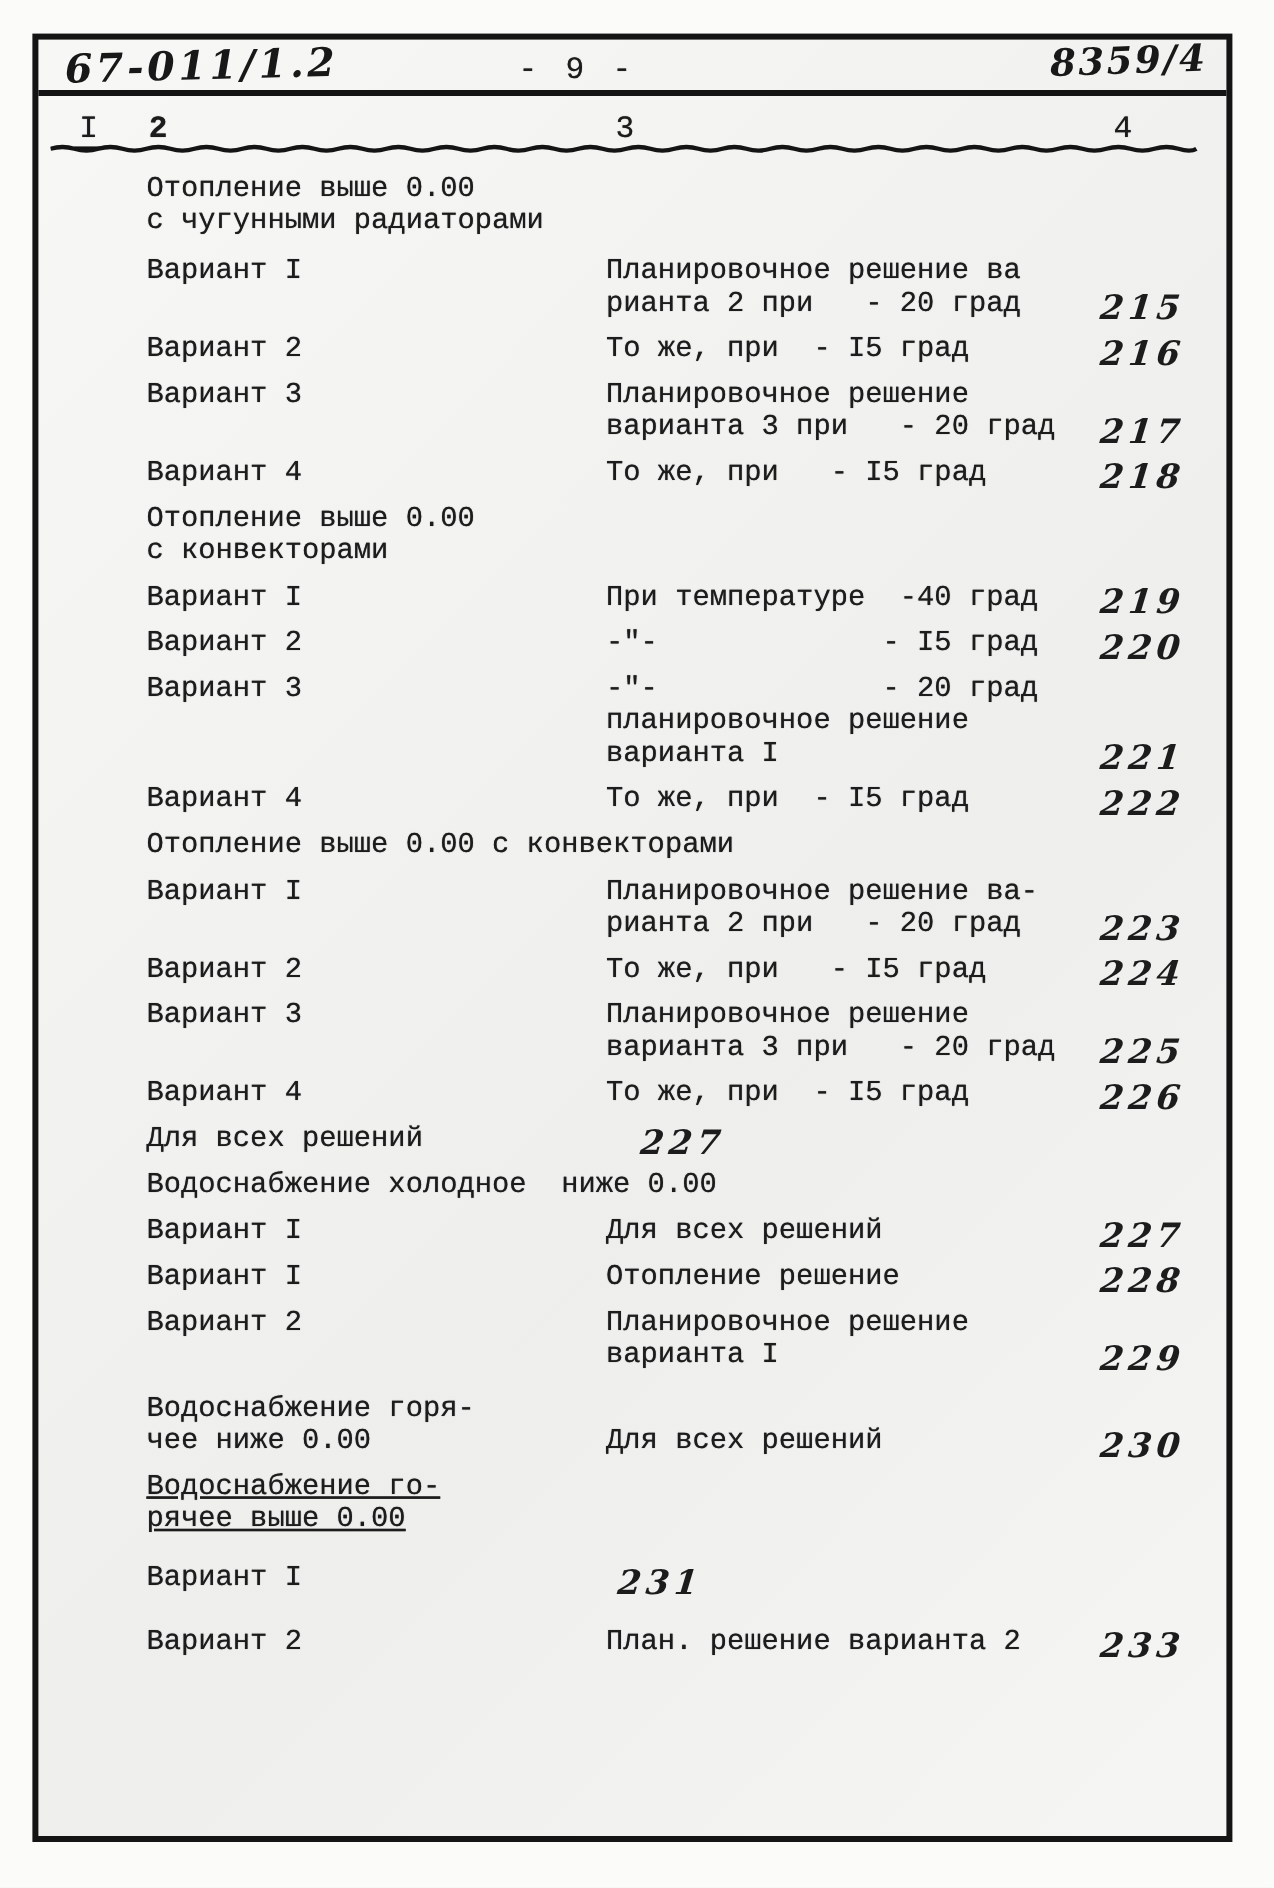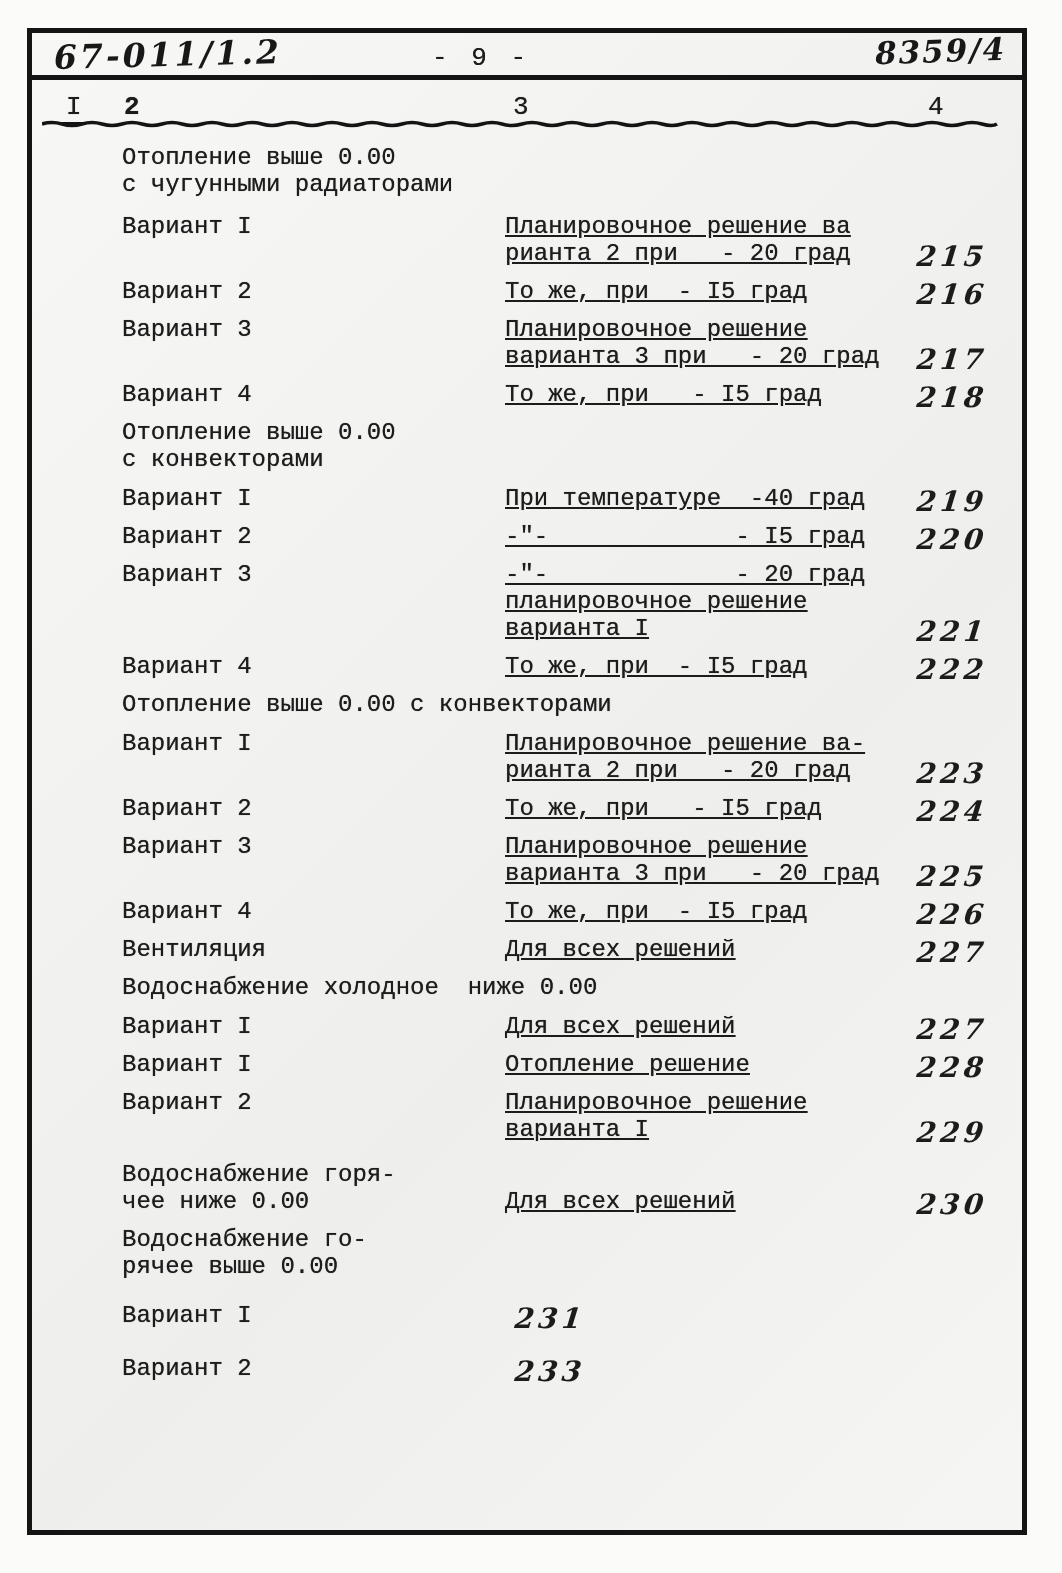--- a/index.html
+++ b/index.html
@@ -78,21 +78,21 @@
     display:flex;
     align-items:flex-start;
     margin-bottom:11px;
     font-size:24px;
     line-height:27px;
     text-shadow:0 0 .7px rgba(25,25,25,.8);
   }
   .row.section{margin-bottom:12px;}
   .cell{white-space:pre;}
   .row.entry .c2{width:383px;flex:none;}
-  .row.entry .c3{width:402px;flex:none;align-self:flex-end;text-decoration:underline;}
+  .row.entry .c3{width:402px;flex:none;align-self:flex-end;}
   .row.entry .c4{
     flex:none;
     align-self:flex-end;
     margin-left:10px;
     margin-bottom:-3px;
     font-family:"DejaVu Serif","Liberation Serif",serif;
     font-style:italic;
     font-weight:700;
     font-size:28px;
     letter-spacing:4px;
@@ -193,21 +193,20 @@
         <div class="cell c3">Планировочное решение
 варианта 3 при   - 20 град</div>
         <div class="cell c4">225</div>
       </div>
       <div class="row entry">
         <div class="cell c2">Вариант 4</div>
         <div class="cell c3">То же, при  - I5 град</div>
         <div class="cell c4">226</div>
       </div>
       <div class="row entry">
-        <div class="cell c2">Вентиляция</div>
         <div class="cell c3">Для всех решений</div>
         <div class="cell c4">227</div>
       </div>
       <div class="row section">
         <div class="cell c2">Водоснабжение холодное  ниже 0.00</div>
       </div>
       <div class="row entry">
         <div class="cell c2">Вариант I</div>
         <div class="cell c3">Для всех решений</div>
         <div class="cell c4">227</div>
@@ -222,27 +221,28 @@
         <div class="cell c3">Планировочное решение
 варианта I</div>
         <div class="cell c4">229</div>
       </div>
       <div class="row entry" style="margin-top: 18px;">
         <div class="cell c2">Водоснабжение горя-
 чее ниже 0.00</div>
         <div class="cell c3">Для всех решений</div>
         <div class="cell c4">230</div>
       </div>
-      <div class="row section" style="">
+      <div class="row section" style=" text-decoration: underline;">
         <div class="cell c2">Водоснабжение го-
 рячее выше 0.00</div>
       </div>
       <div class="row entry" style="margin-top: 22px;">
         <div class="cell c2">Вариант I</div>
         <div class="cell c4">231</div>
       </div>
       <div class="row entry" style="margin-top: 26px;">
         <div class="cell c2">Вариант 2</div>
+        <div class="cell c3">План. решение варианта 2</div>
         <div class="cell c4">233</div>
       </div>
     </div>
 
 </div>
 
 </body></html>

